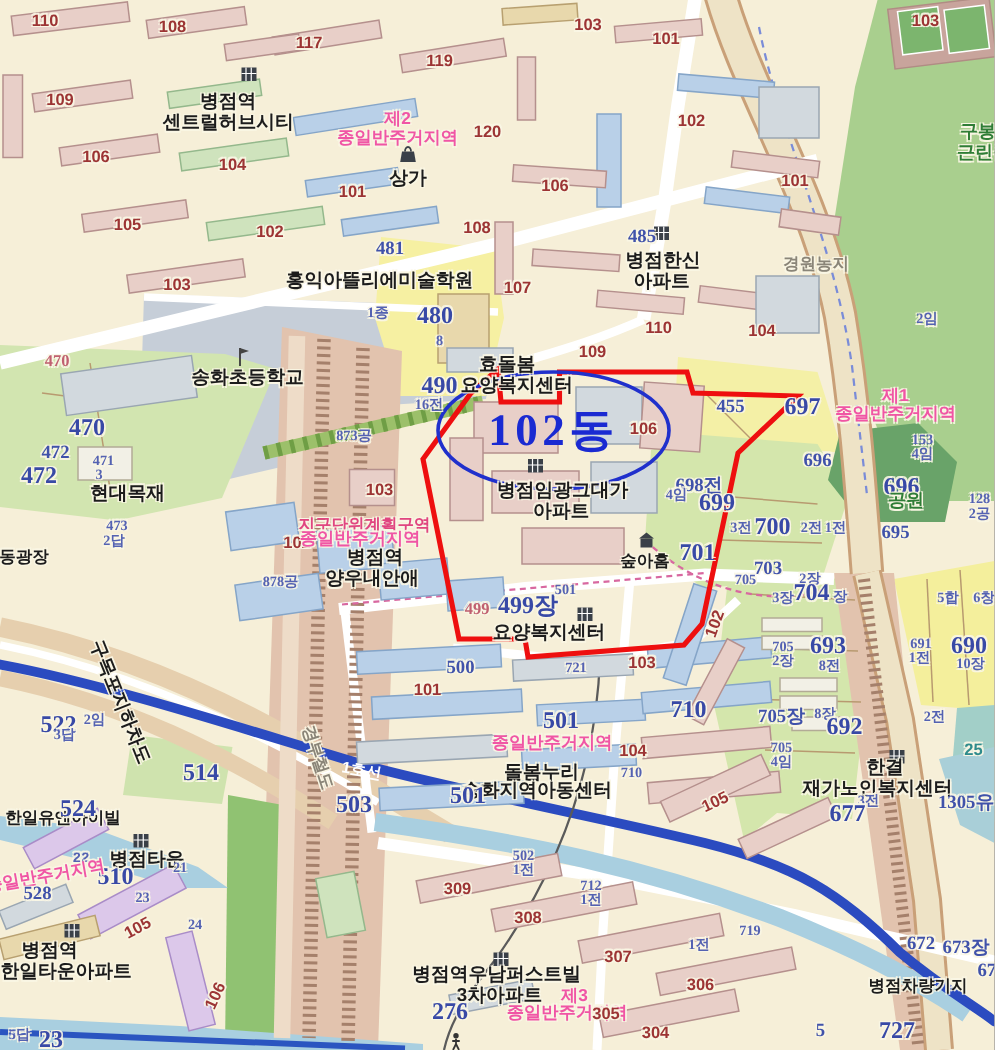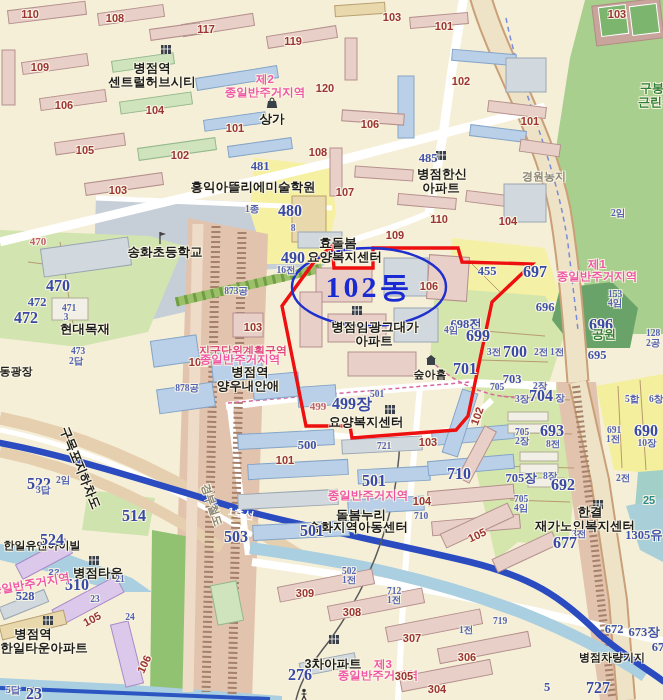--- a/index.html
+++ b/index.html
@@ -365,20 +365,21 @@
       <div class="lb nbs" style="left: 349px; top: 571px;">502</div>
       <div class="lb nbs" style="left: 349px; top: 580px;">1전</div>
       <div class="lb nbs" style="left: 394px; top: 591px;">712</div>
       <div class="lb nbs" style="left: 394px; top: 600px;">1전</div>
       <div class="lb nr" style="left: 305px; top: 593px;">309</div>
       <div class="lb nr" style="left: 352px; top: 612px;">308</div>
       <div class="lb nbs" style="left: 466px; top: 621px; margin-left: 34px;">719</div>
       <div class="lb nbs" style="left: 466px; top: 630px;">1전</div>
       <div class="lb nr" style="left: 412px; top: 638px;">307</div>
       <div class="lb nr" style="left: 467px; top: 657px;">306</div>
+      <div class="lb nm" style="left: 331px; top: 650px;">병점역우남퍼스트빌</div>
       <div class="lb nm" style="left: 333px; top: 664px;">3차아파트</div>
       <div class="lb zn" style="left: 383px; top: 664px;">제3</div>
       <div class="lb zn" style="left: 378px; top: 675px;">종일반주거지역</div>
       <div class="lb nr" style="left: 404px; top: 676px;">305</div>
       <div class="lb nbl" style="left: 300px; top: 675px;">276</div>
       <div class="lb nr" style="left: 437px; top: 689px;">304</div>
       <div class="lb nms" style="left: 42px; top: 545px;">한일유앤아이빌</div>
       <div class="lb nbl" style="left: 52px; top: 540px;">524</div>
       <div class="lb nm" style="left: 98px; top: 573px;">병점타운</div>
       <div class="lb nbs" style="left: 54px; top: 572px; font-family: Liberation Mono, monospace;">22</div>

